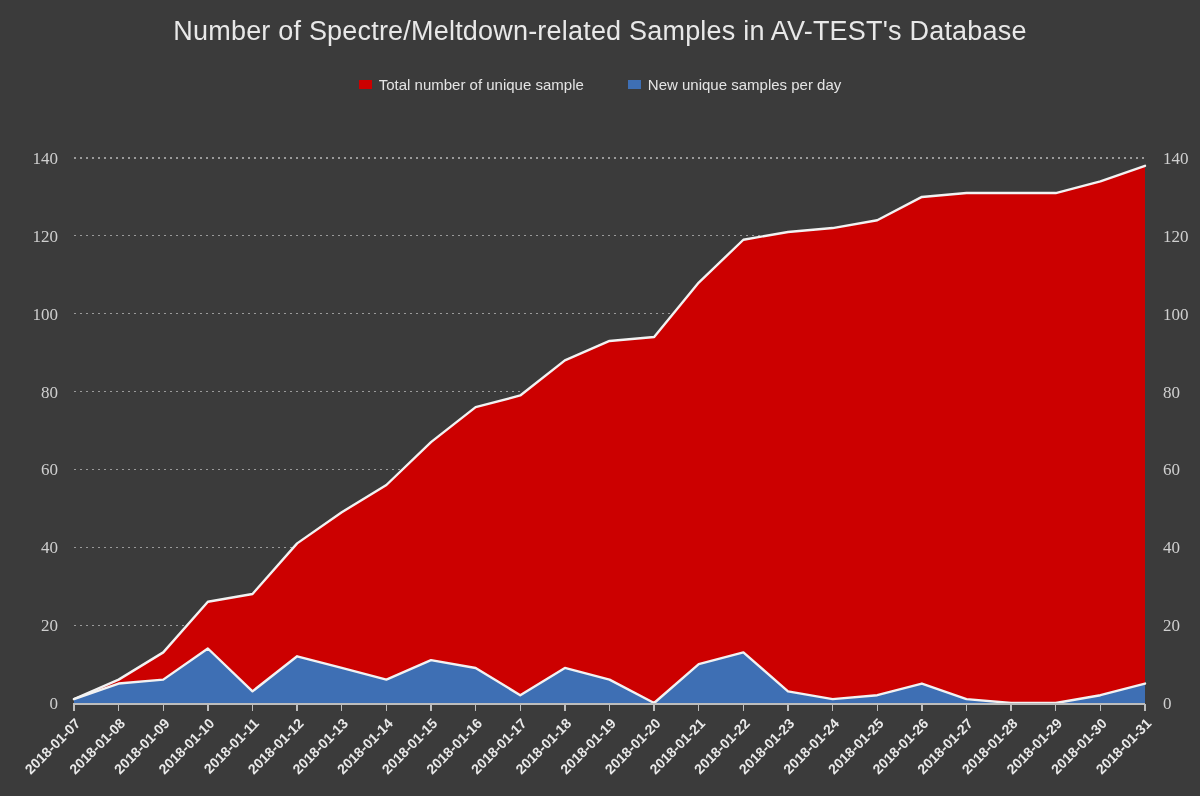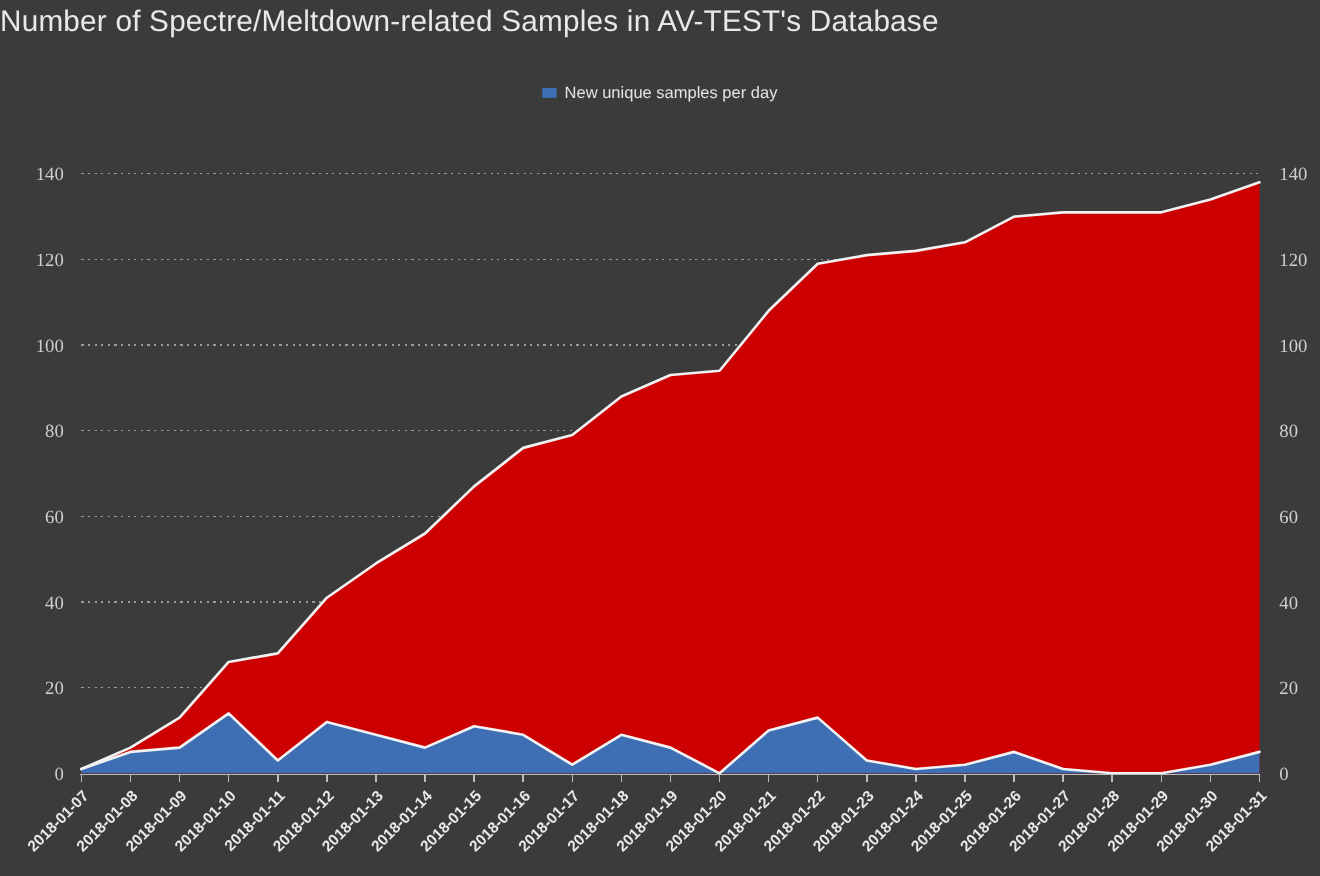--- a/index.html
+++ b/index.html
@@ -17,23 +17,23 @@
   #chart-root {
     position: absolute;
     left: 0; top: 0;
     width: 1200px;
     height: 796px;
     background: #3b3b3b;
   }
   .chart-title {
     position: absolute;
     left: 0;
-    top: 4px;
+    top: 16px;
     width: 1200px;
-    text-align: left;
+    text-align: center;
     color: #e8e8e8;
     font-size: 27px;
     font-weight: 400;
     letter-spacing: 0.2px;
     white-space: nowrap;
   }
   .legend {
     position: absolute;
     top: 76px;
     left: 0;
@@ -76,20 +76,24 @@
   }
 </style>
 </head>
 <body>
 
 <div id="chart-root">
 
   <div class="chart-title">Number of Spectre/Meltdown-related Samples in AV-TEST's Database</div>
 
   <div class="legend">
+    <div class="legend-item">
+      <span class="legend-swatch" style="background:#CC0000"></span>
+      <span class="legend-label">Total number of unique sample</span>
+    </div>
     <div class="legend-item">
       <span class="legend-swatch" style="background:#3E6FB4"></span>
       <span class="legend-label">New unique samples per day</span>
     </div>
   </div>
 
   <svg class="plot-svg" id="plot" width="1200" height="796">
       <line x1="74" x2="1145" y1="625.1428571428571" y2="625.1428571428571" stroke="#9a9a9a" stroke-width="1.2" stroke-dasharray="2,4" shape-rendering="crispEdges"></line>
       <line x1="74" x2="1145" y1="547.2857142857143" y2="547.2857142857143" stroke="#9a9a9a" stroke-width="1.2" stroke-dasharray="2,4" shape-rendering="crispEdges"></line>
       <line x1="74" x2="1145" y1="469.42857142857144" y2="469.42857142857144" stroke="#9a9a9a" stroke-width="1.2" stroke-dasharray="2,4" shape-rendering="crispEdges"></line>

